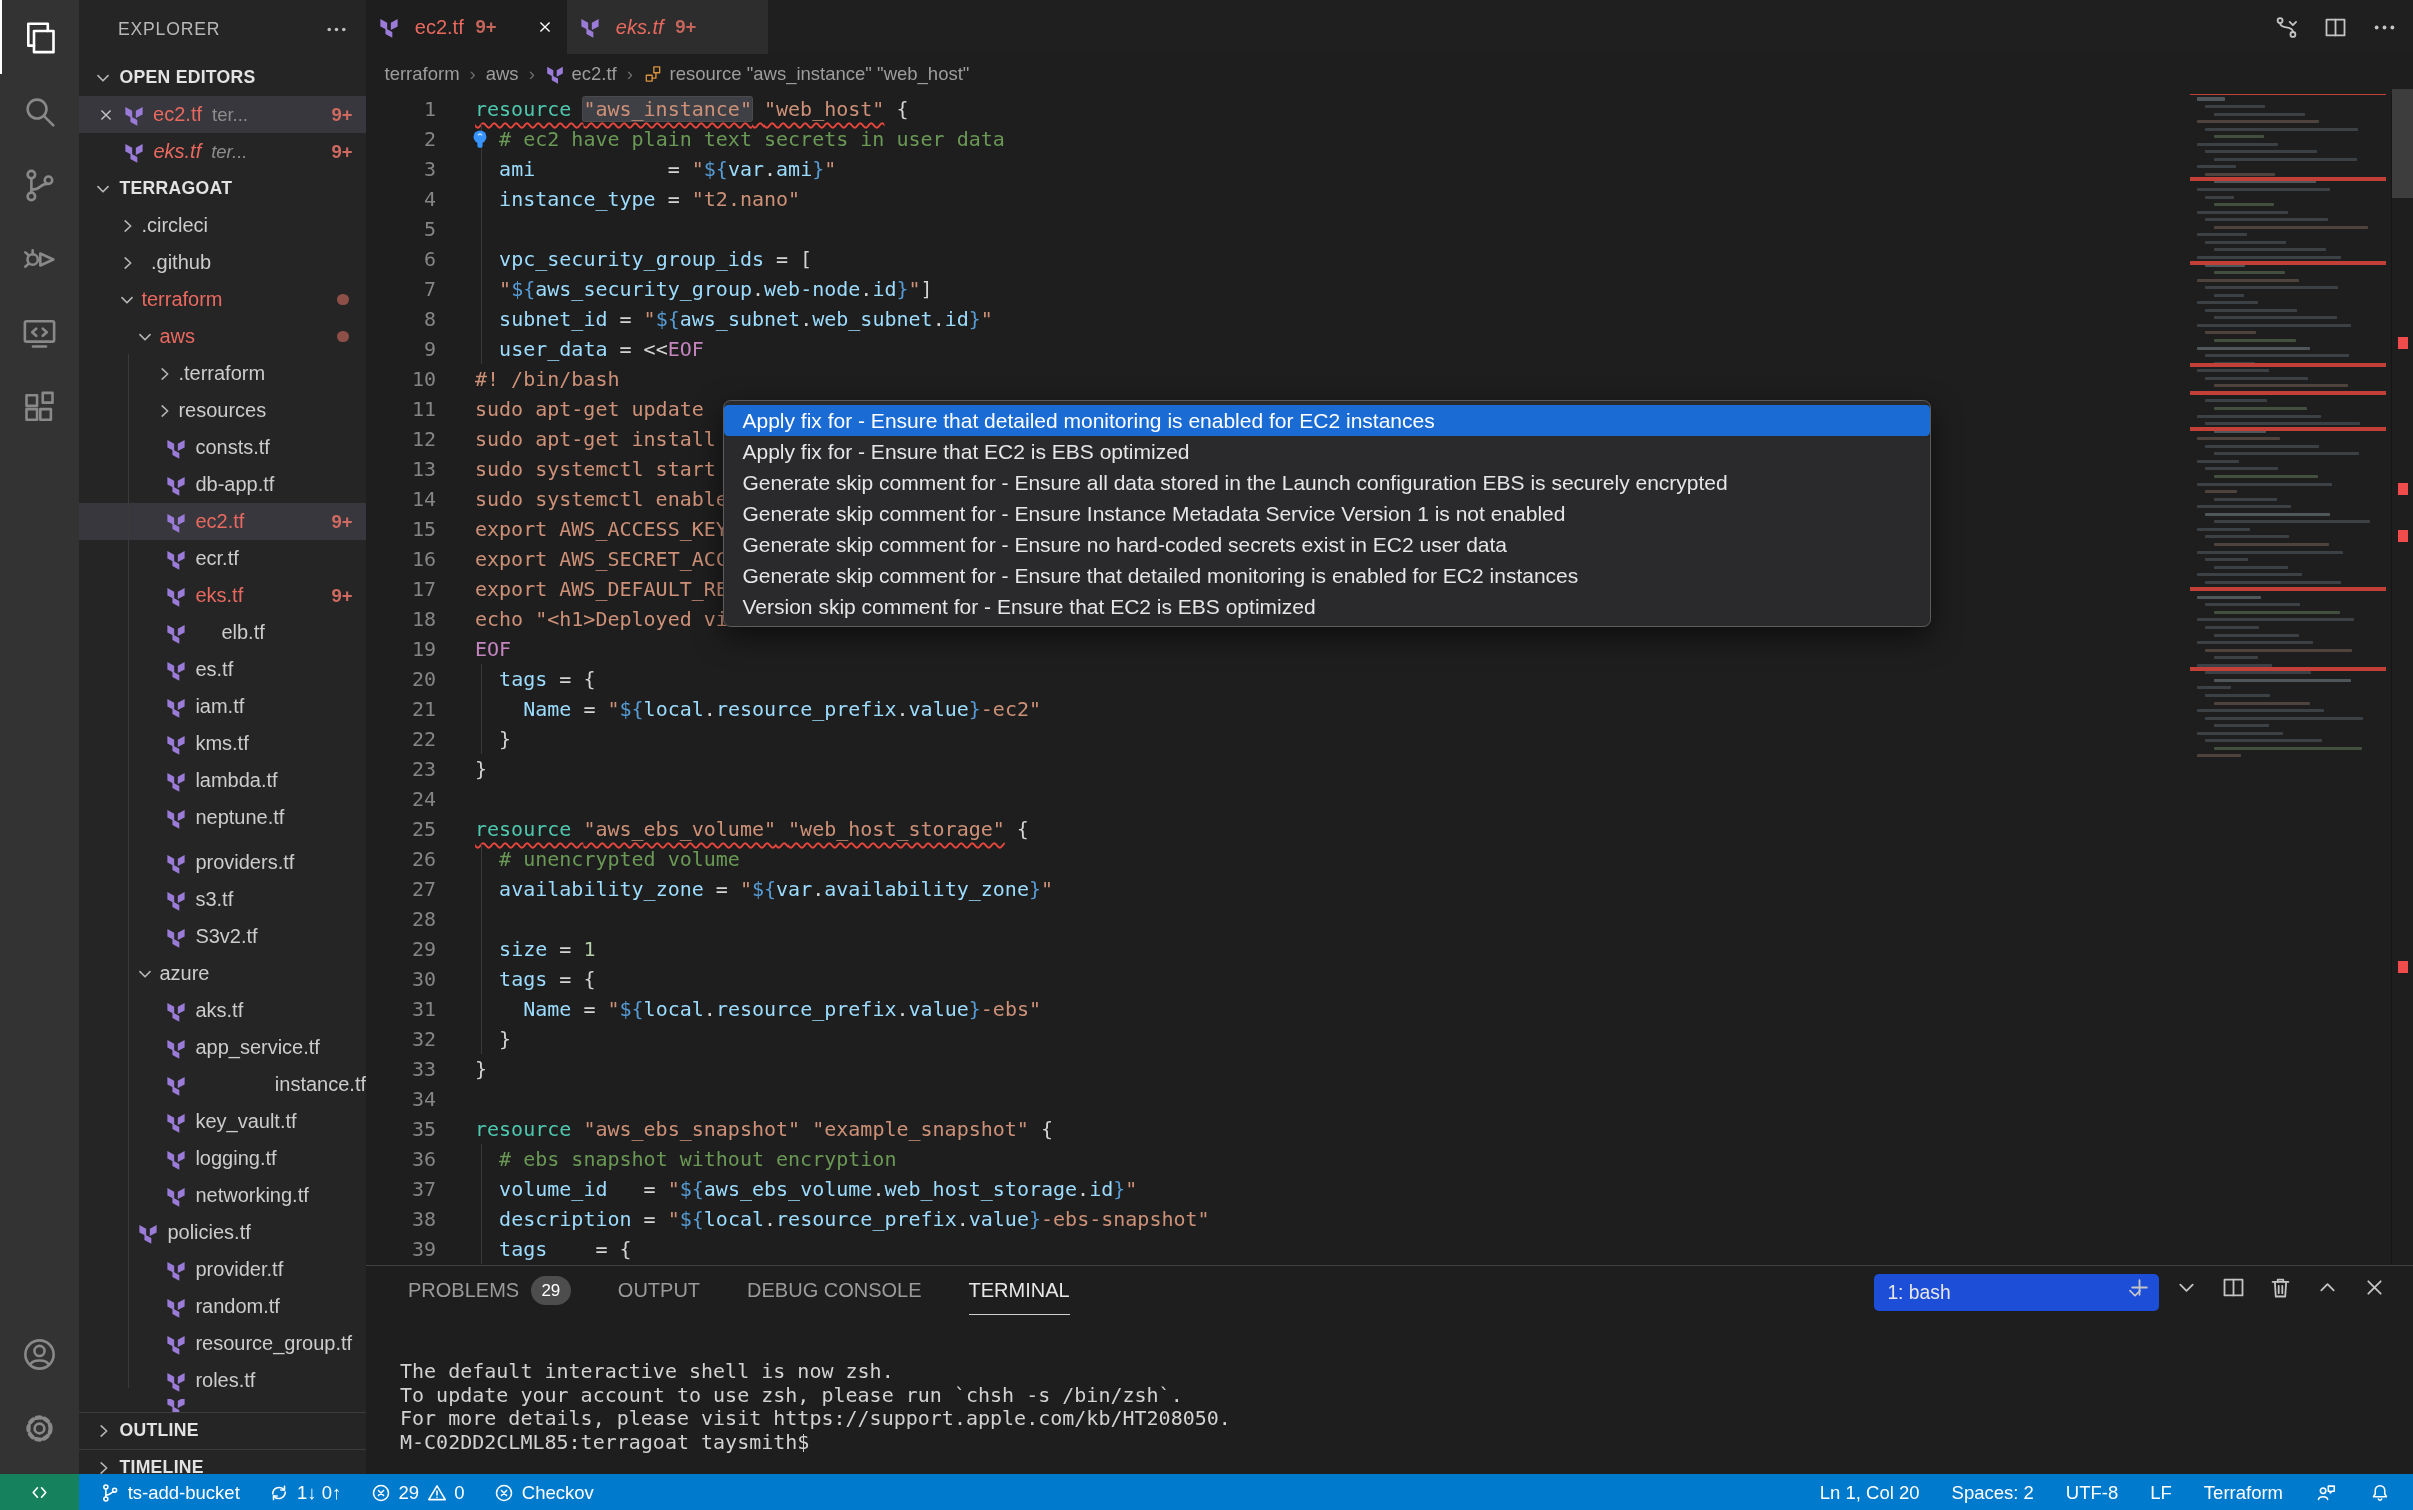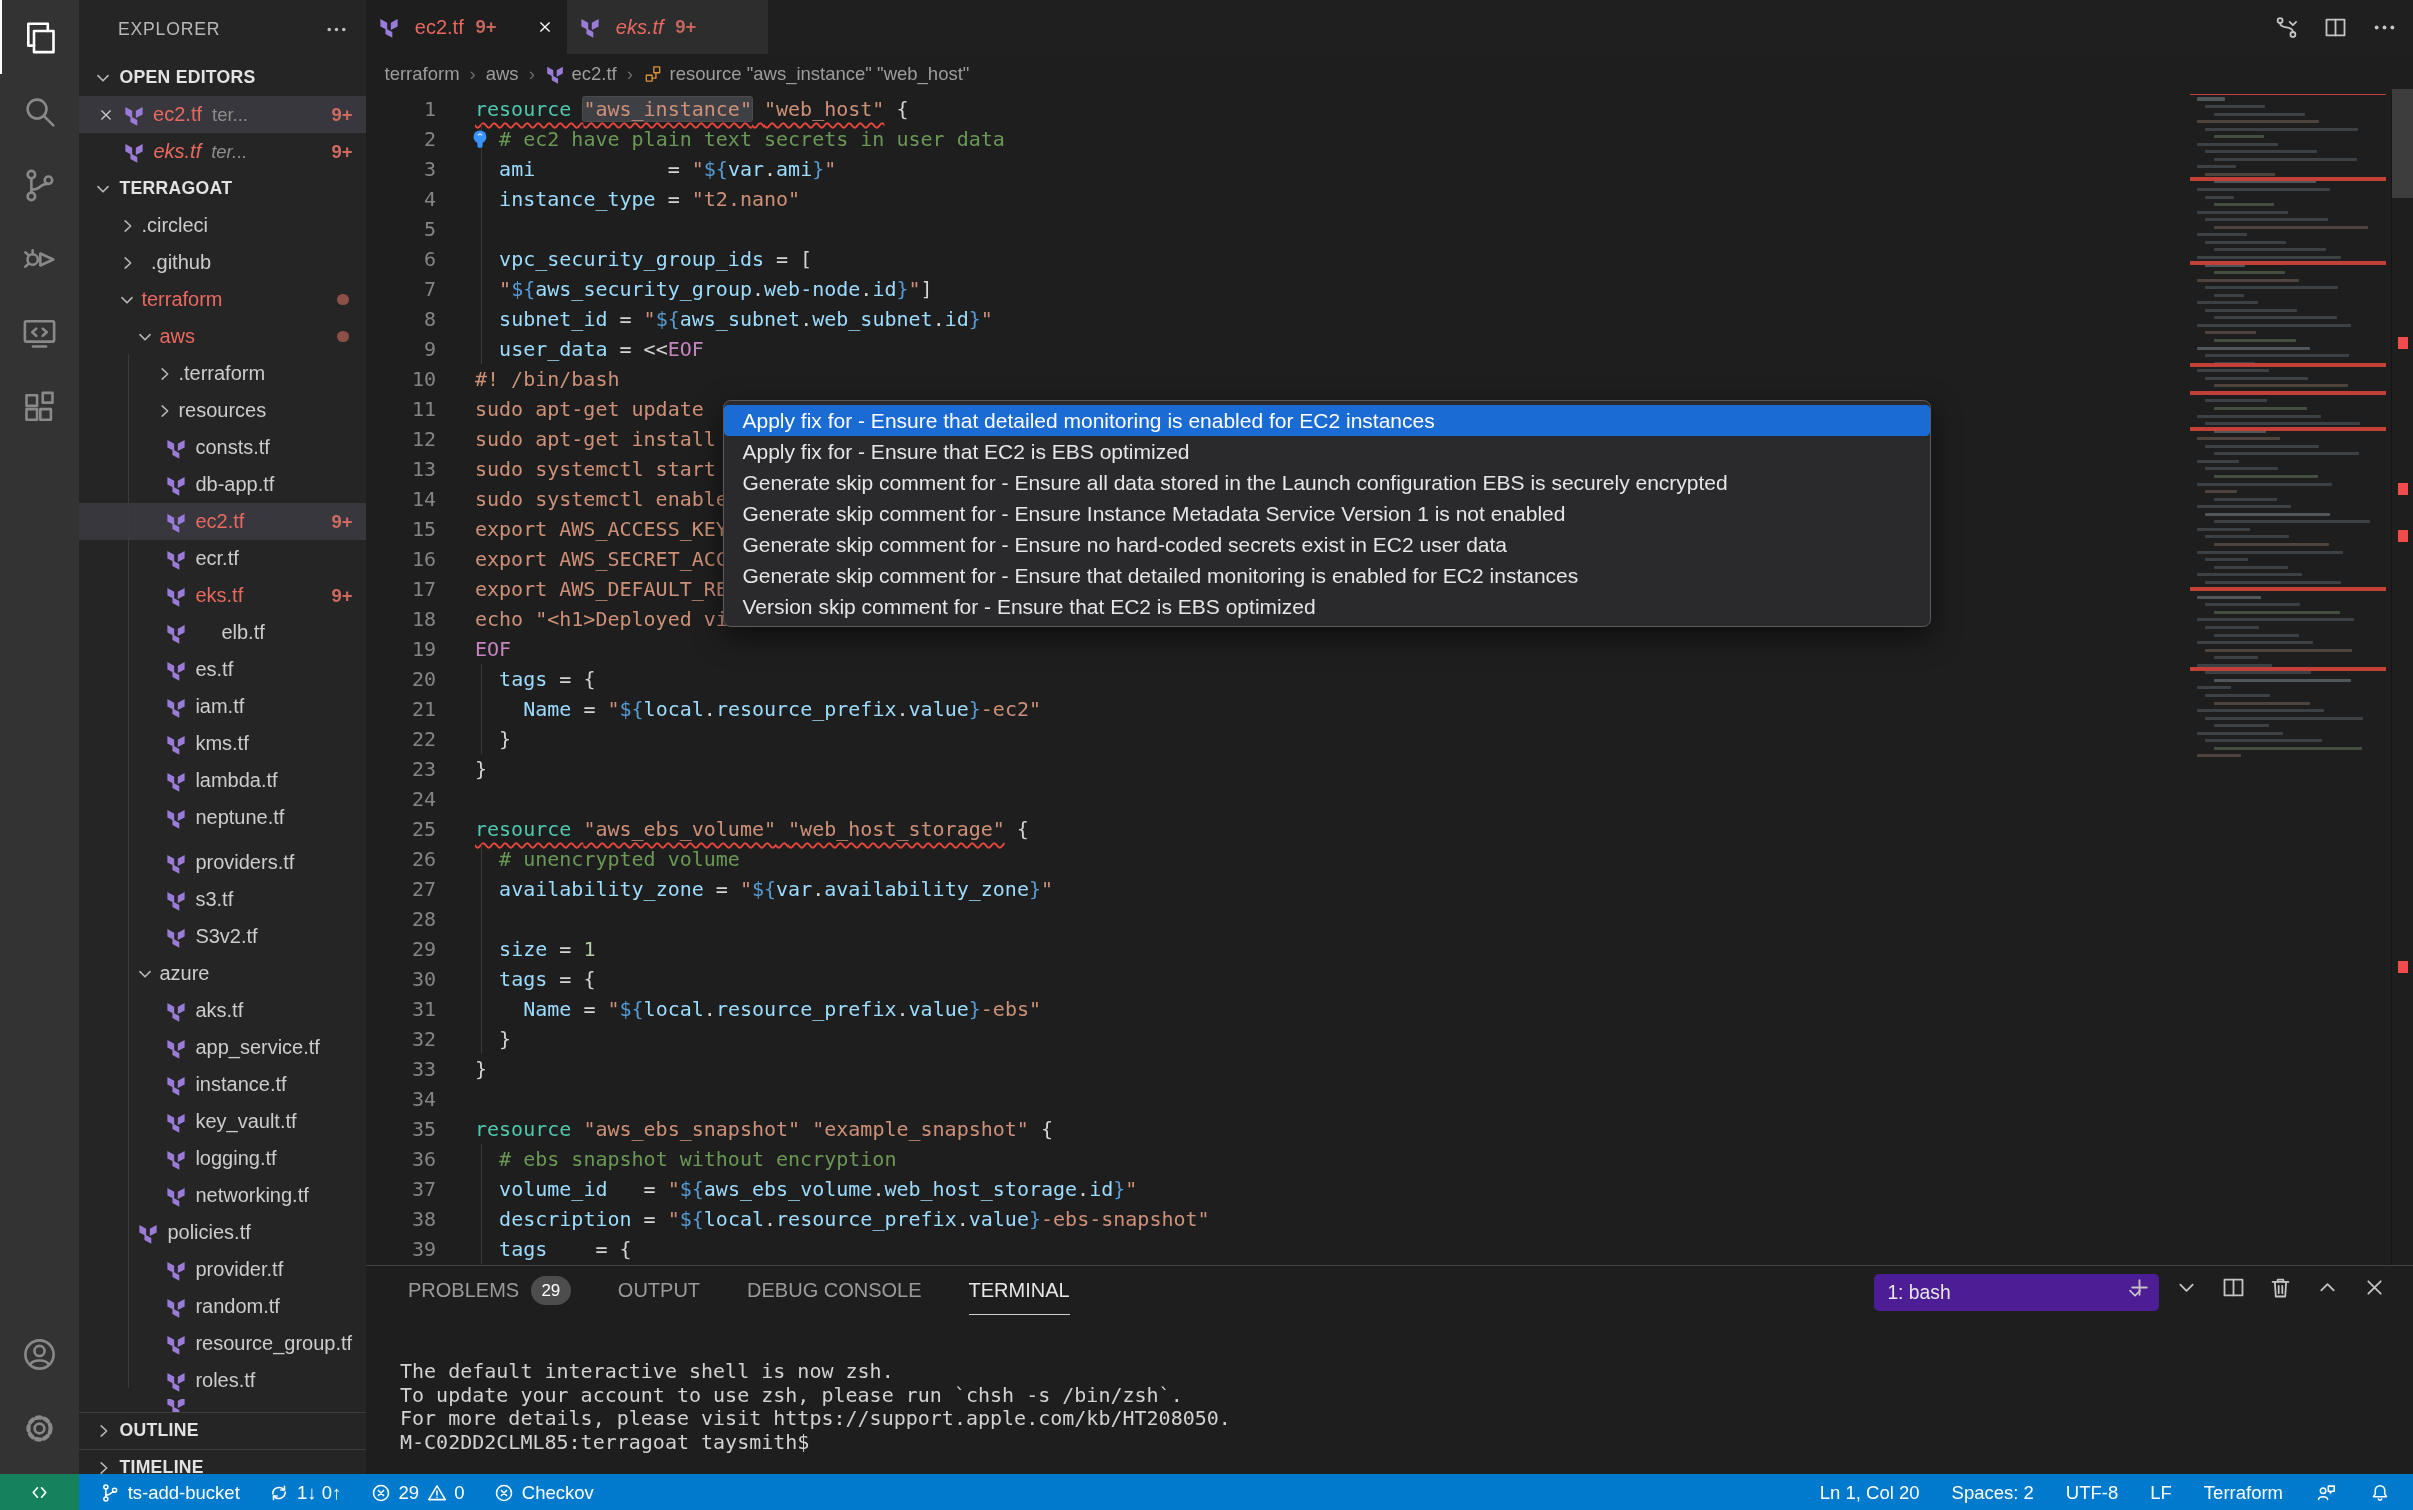--- a/index.html
+++ b/index.html
@@ -86,21 +86,21 @@
   #ruler{left:2392px;top:94px;width:22px;bottom:245px;background:#1e1e1e}
   .ruler-mark{position:absolute;left:5.9px;width:10px;height:11.7px;background:#f14c4c}
   #scroll-thumb{position:absolute;left:0;width:22px;background:rgba(120,120,120,.35)}
 
   
   #panel{left:366px;top:1265px;right:0;bottom:37px;background:#1e1e1e;border-top:0.8px solid #414141;box-sizing:border-box}
   #panel-tabs{height:49px;display:flex;align-items:center;padding-left:42px;gap:47px;font-size:20px;color:#9b9b9b}
   .ptab{display:flex;align-items:center;gap:11.7px;height:49px;box-sizing:border-box}
   .ptab.active{color:#e7e7e7;border-bottom:1.7px solid #d0d0d0;padding-bottom:0}
   .pbadge{background:#4d4d4d;color:#ffffff;border-radius:15px;min-width:30px;height:28.5px;display:flex;align-items:center;justify-content:center;font-size:17px;padding:0 5px}
-  #shell-select{position:absolute;top:8.4px;left:1508px;width:285px;height:37px;background:#4c1d95;border-radius:5px;
+  #shell-select{position:absolute;top:8.4px;left:1508px;width:285px;height:37px;background:#1d4ed8;border-radius:5px;
                 display:flex;align-items:center;padding:0 13.4px;box-sizing:border-box;color:#e8e8e8;font-size:19.3px}
   #shell-select .chev{margin-left:auto;color:#cccccc}
   #panel-actions{position:absolute;top:8.4px;right:25px;display:flex;align-items:center;gap:20px;color:#c5c5c5}
   #panel-actions .icon svg{width:27px;height:27px}
   #terminal{position:absolute;left:34px;top:94px;font-family:"DejaVu Sans Mono",monospace;font-size:20px;line-height:23.5px;color:#d2d2d2;white-space:pre}
 
   
   #status-bar{left:0;right:0;bottom:0;height:37px;background:#007acc;display:flex;align-items:center;color:#ffffff;font-size:18.5px}
   #remote-indicator{width:79px;height:37px;background:#16825d;display:flex;align-items:center;justify-content:center;flex:none}
   .sb-item{display:flex;align-items:center;gap:6.7px;margin-right:28.5px;white-space:nowrap}
@@ -522,21 +522,21 @@
             <g fill="#9b7bd8" stroke="none">
               <path d="M2.6 3.4l7.4 4v8l-7.4-4z"></path>
               <path d="M21.4 3.4l-7.4 4v8l7.4-4z"></path>
               <path d="M8.1 13.6l7.4 4v... z"></path>
               <path d="M8.1 13.4l7.5 4v6.2l-7.5-4z"></path>
             </g>
           </svg>
         </span>
         <span class="fname">app_service.tf</span>
       </div>
-      <div class="row" style="padding-left: 86px;">
+      <div class="row" style="padding-left: 86px; justify-content: space-between;">
         <span class="tficon">
           <svg viewBox="0 0 24 24">
             <g fill="#9b7bd8" stroke="none">
               <path d="M2.6 3.4l7.4 4v8l-7.4-4z"></path>
               <path d="M21.4 3.4l-7.4 4v8l7.4-4z"></path>
               <path d="M8.1 13.6l7.4 4v... z"></path>
               <path d="M8.1 13.4l7.5 4v6.2l-7.5-4z"></path>
             </g>
           </svg>
         </span>

